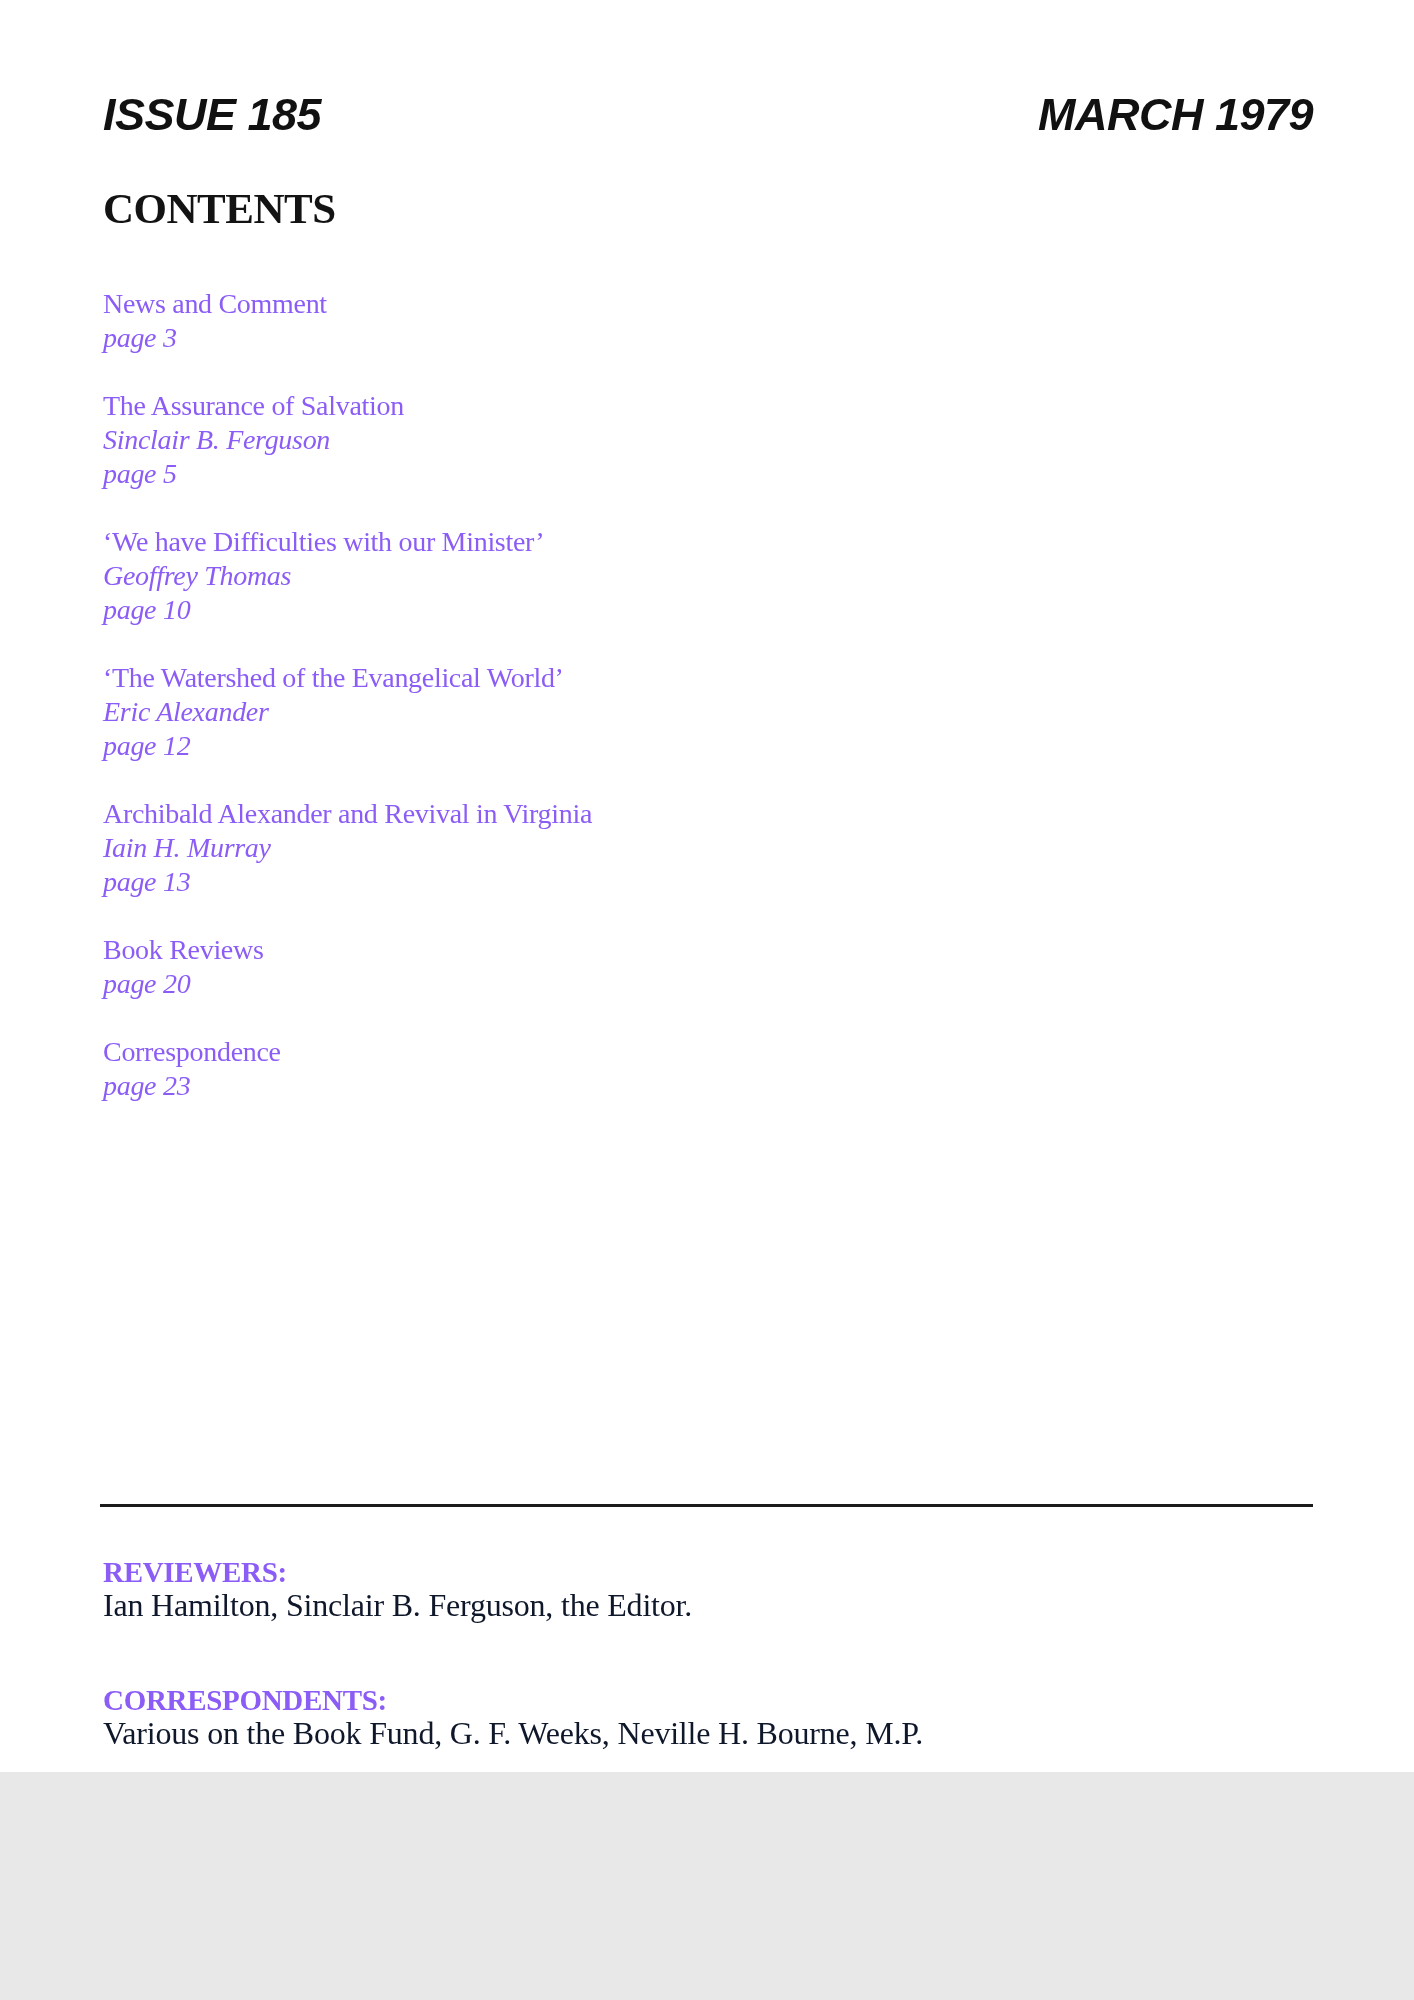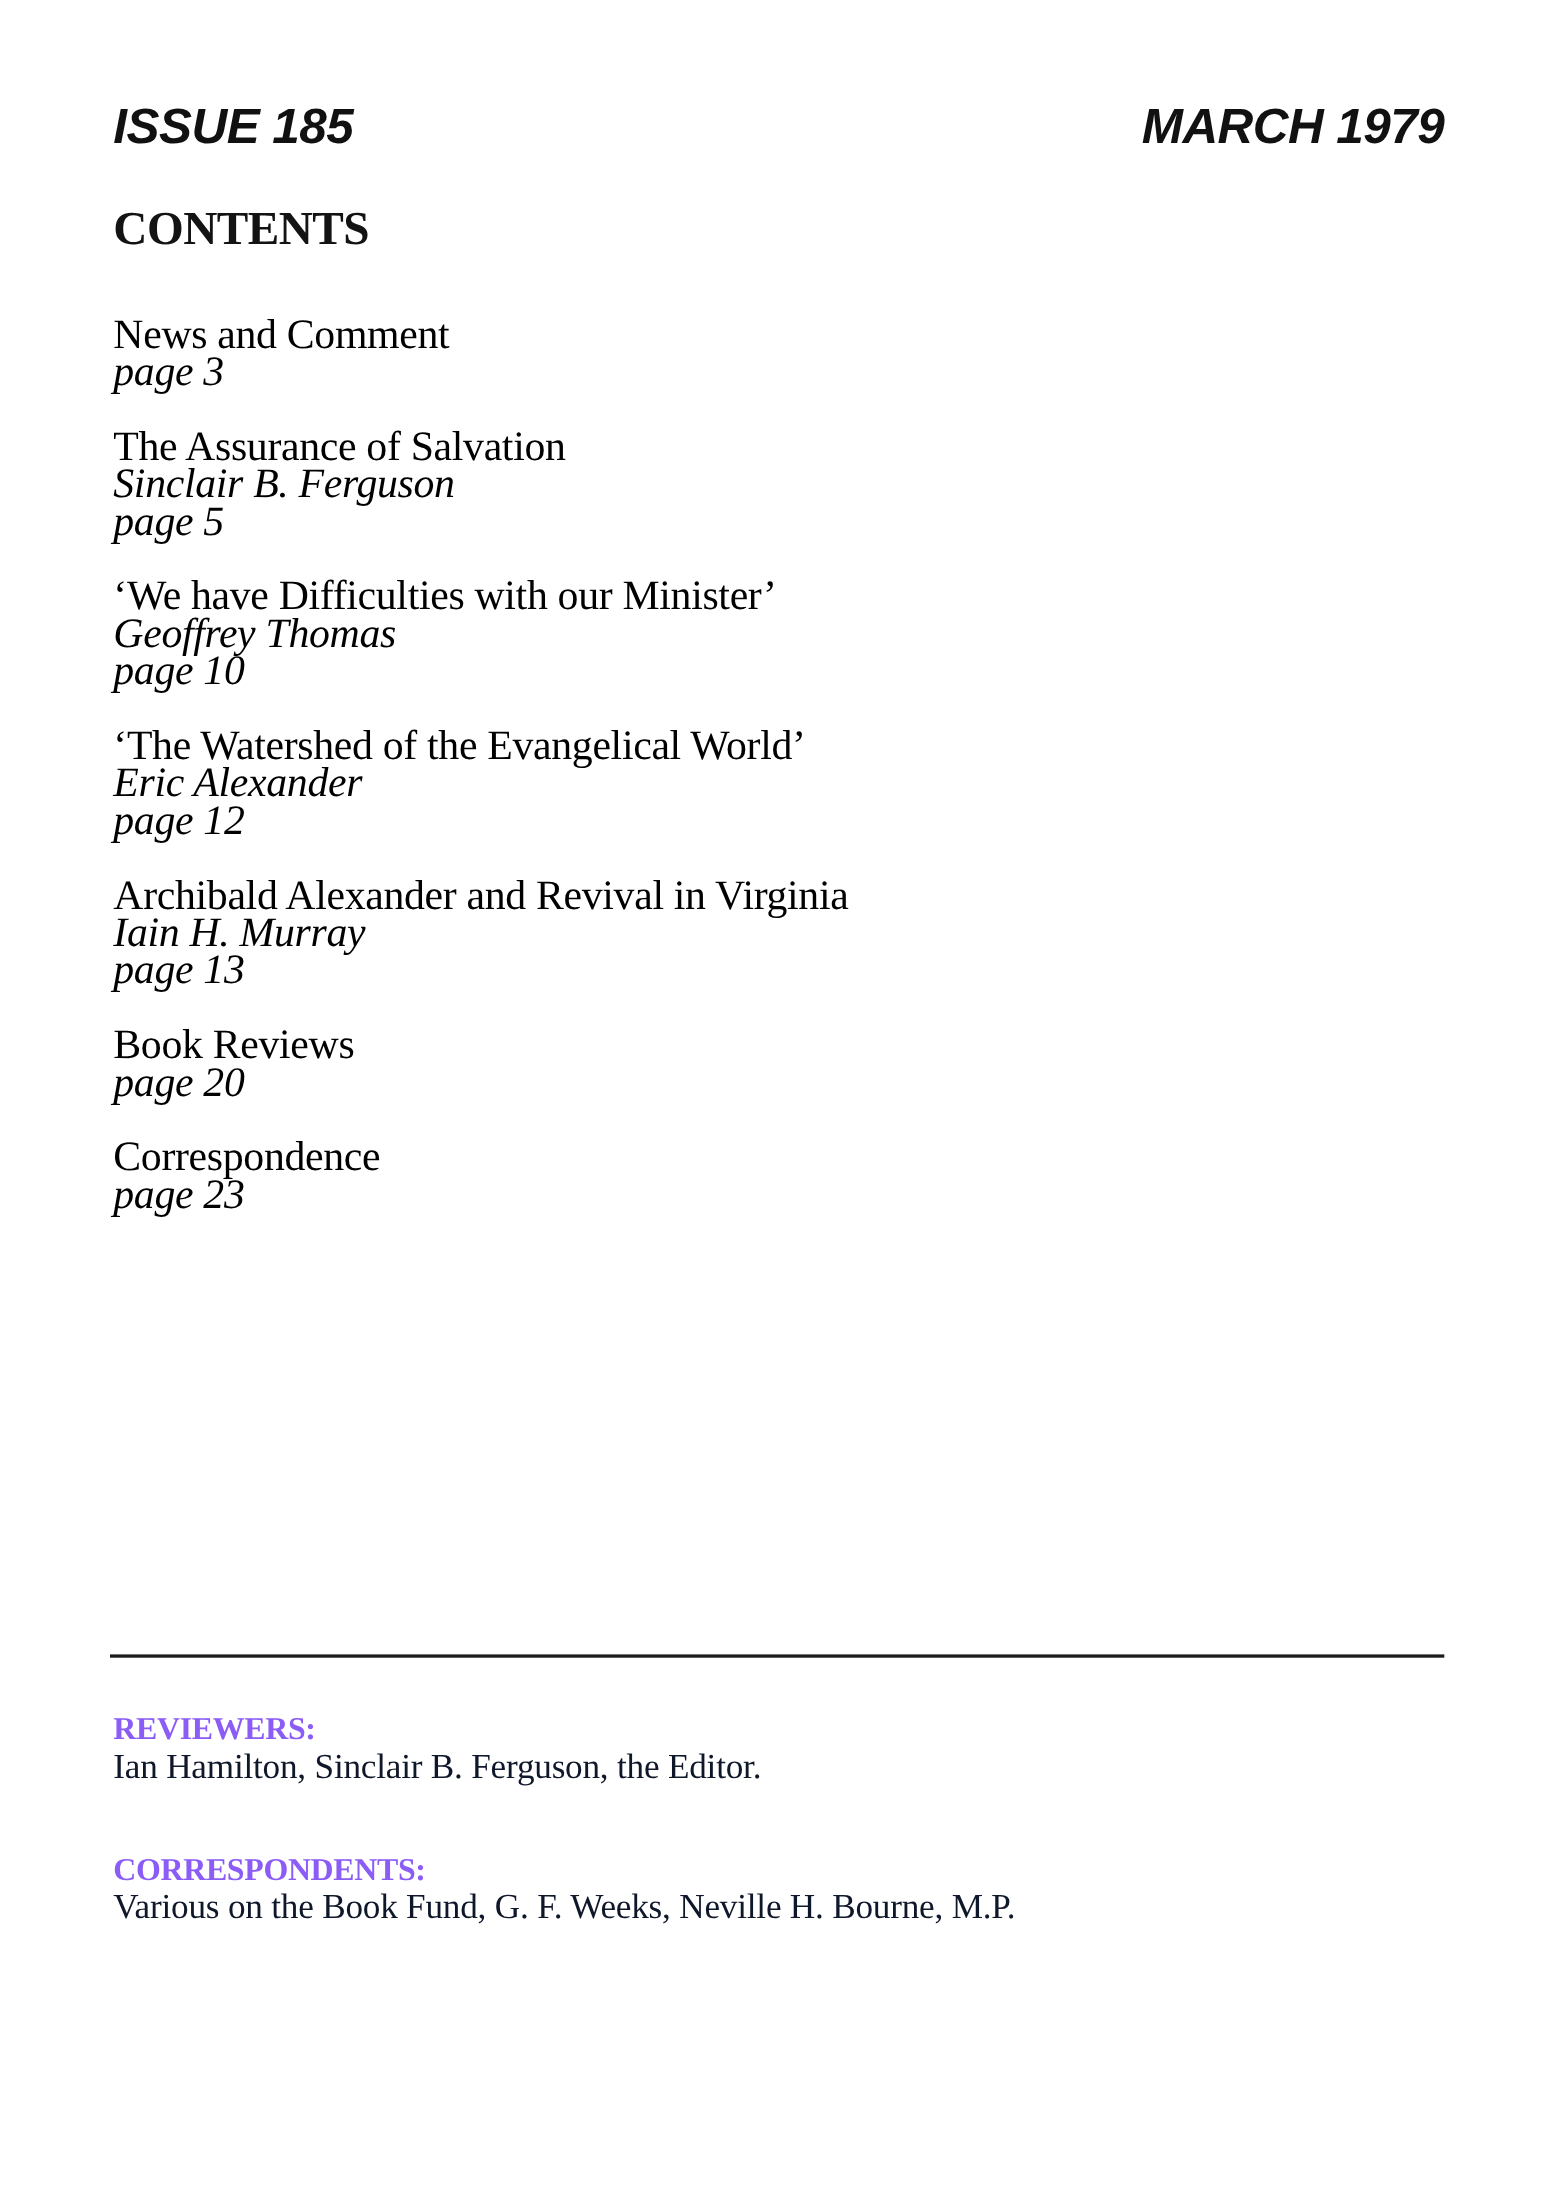--- a/index.html
+++ b/index.html
@@ -1,20 +1,20 @@
 <!DOCTYPE html>
 <html><head>
 <meta charset="utf-8">
 <style>
   * { margin: 0; padding: 0; box-sizing: border-box; }
   html, body { background: #e8e8e8; }
   .page {
     position: relative;
     width: 1414px;
-    height: 2000px;
+    height: 1772px;
     margin: 0 auto;
     background: #ffffff;
     color: #151515;
     font-family: "Liberation Serif", serif;
     overflow: hidden;
   }
 
   
   .masthead {
     position: absolute;
@@ -47,25 +47,25 @@
   }
 
   
   .toc {
     position: absolute;
     top: 287px;
     left: 103px;
     right: 101px;
   }
   .toc-entry {
-    font-size: 38px;
+    font-size: 28px;
     line-height: 34px;
     letter-spacing: -0.3px;
     margin-bottom: 34px;
-    color: #000000;
+    color: #8b5cf6;
   }
   .toc-title { font-style: normal; }
   .toc-author, .toc-page { font-style: italic; }
 
   
   .divider {
     position: absolute;
     top: 1504px;
     left: 100px;
     width: 1213px;

